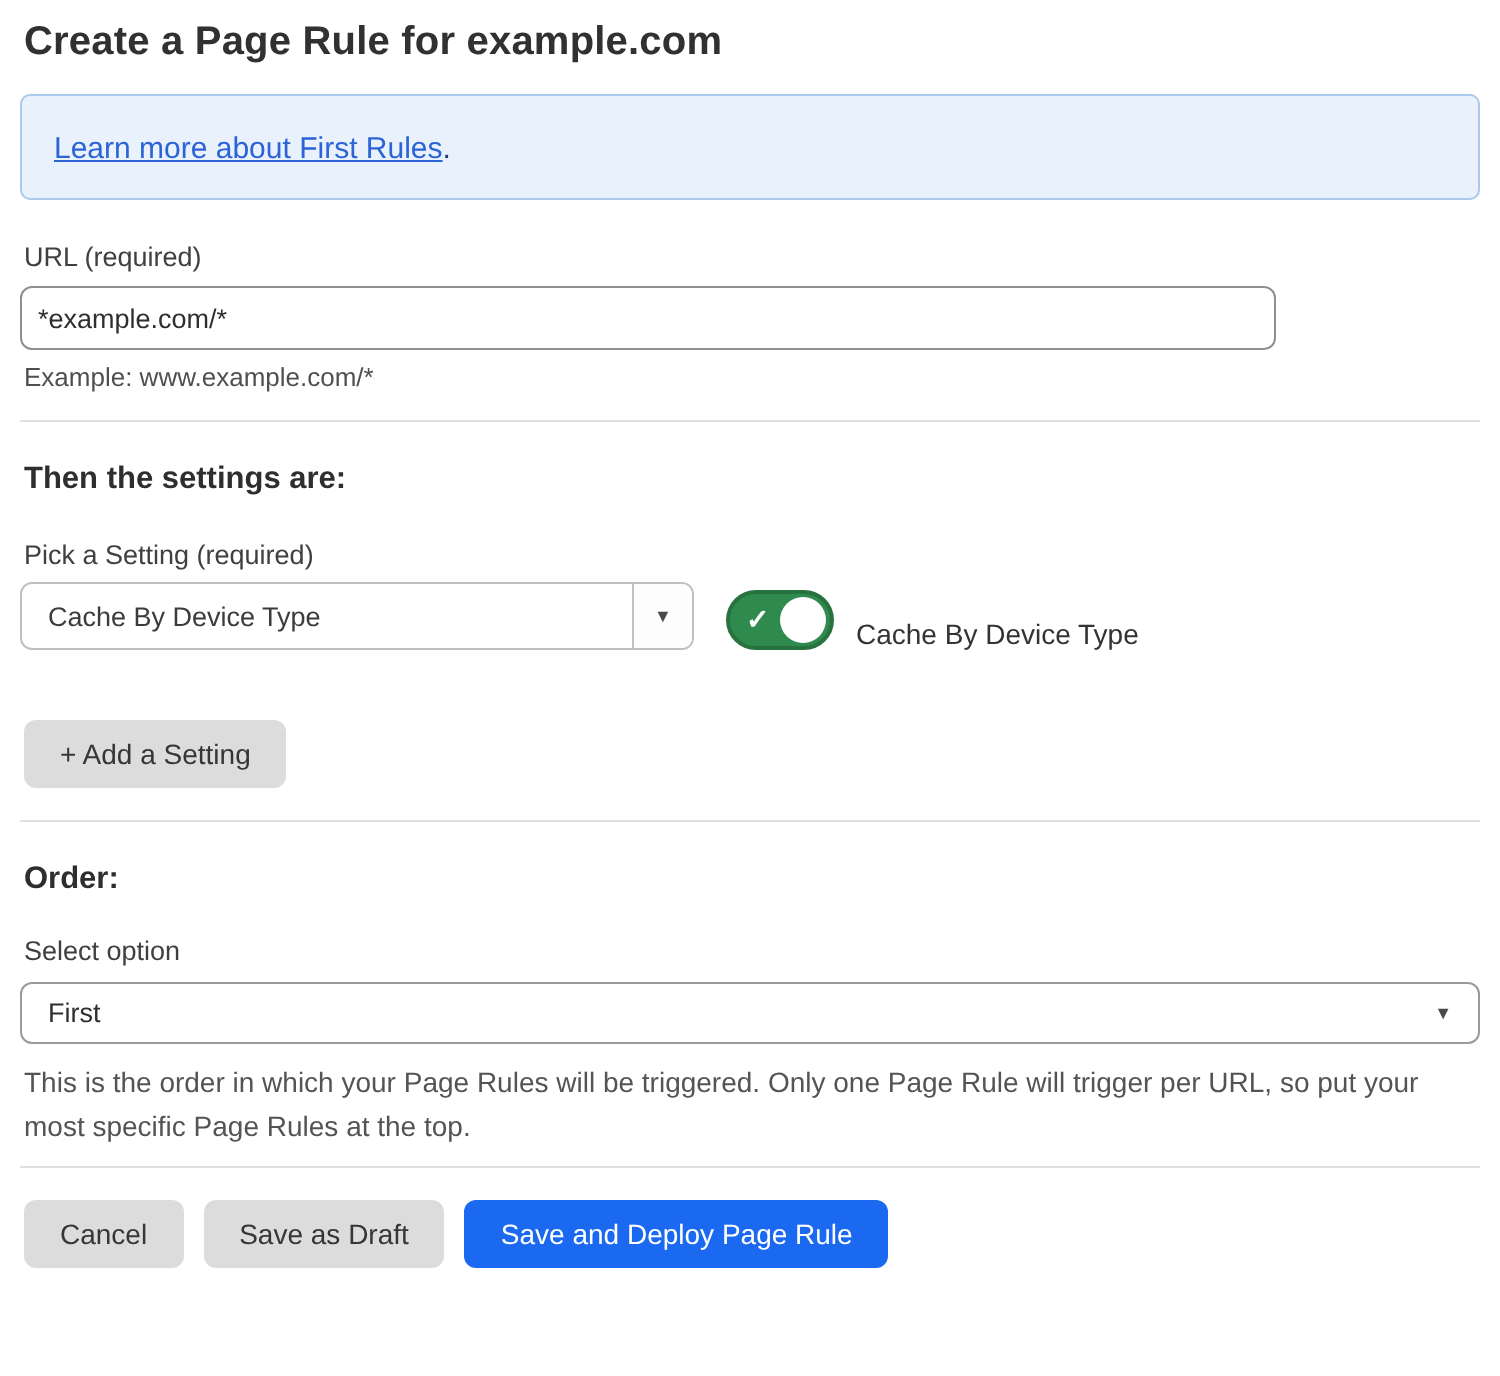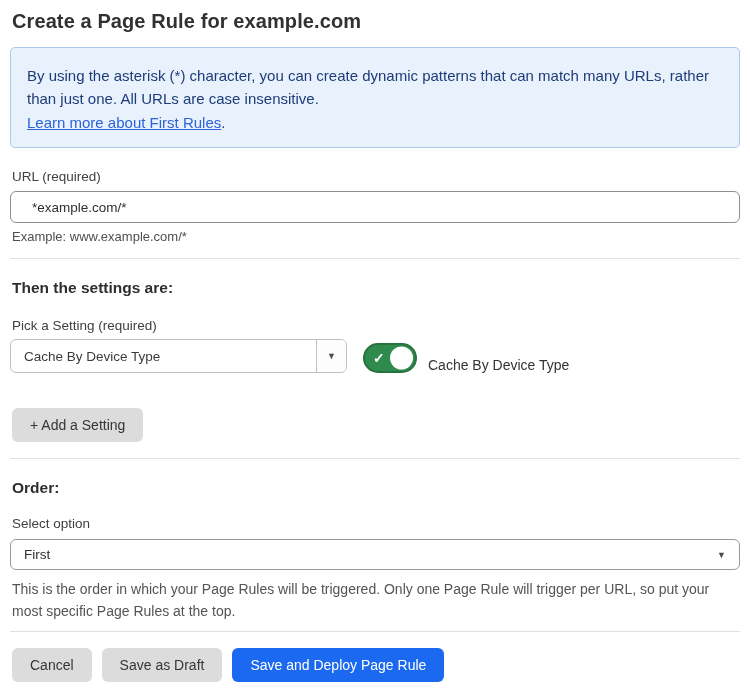--- a/index.html
+++ b/index.html
@@ -34,26 +34,26 @@
   .info-link-row { margin-top: 1px; }
   a.info-link { color: #2c63d6; text-decoration: underline; cursor: pointer; }
   .field-label {
     margin-top: 21px;
     margin-left: 2px;
     font-size: 13.5px;
     color: #404040;
   }
   .text-input {
     display: block;
-    width: 730px;
+    width: 628px;
     height: 32px;
     margin-top: 7px;
     border: 1px solid #8f8f8f;
     border-radius: 6px;
-    padding: 0 21px;
+    padding: 0 8px;
     font-family: "Liberation Sans", sans-serif;
     font-size: 13.5px;
     color: #2f2f2f;
     background: #fff;
     outline: none;
   }
   .helper-text {
     margin-top: 6px;
     margin-left: 2px;
     font-size: 13px;
@@ -199,21 +199,20 @@
   }
 </style>
 </head>
 <body>
 
 
 
 <h1 class="page-title">Create a Page Rule for example.com</h1>
 
 <div class="info-box">
-  <div class="info-body">By using the asterisk (*) character, you can create dynamic patterns that can match many URLs, rather than just one. All URLs are case insensitive.</div>
   <div class="info-link-row"><a class="info-link">Learn more about First Rules</a><span>.</span></div>
 </div>
 
 <div class="field-label">URL (required)</div>
 <input class="text-input" type="text" value="*example.com/*" style="">
 <div class="helper-text">Example: www.example.com/*</div>
 
 <hr class="divider">
 
 <div class="section-heading">Then the settings are:</div>

